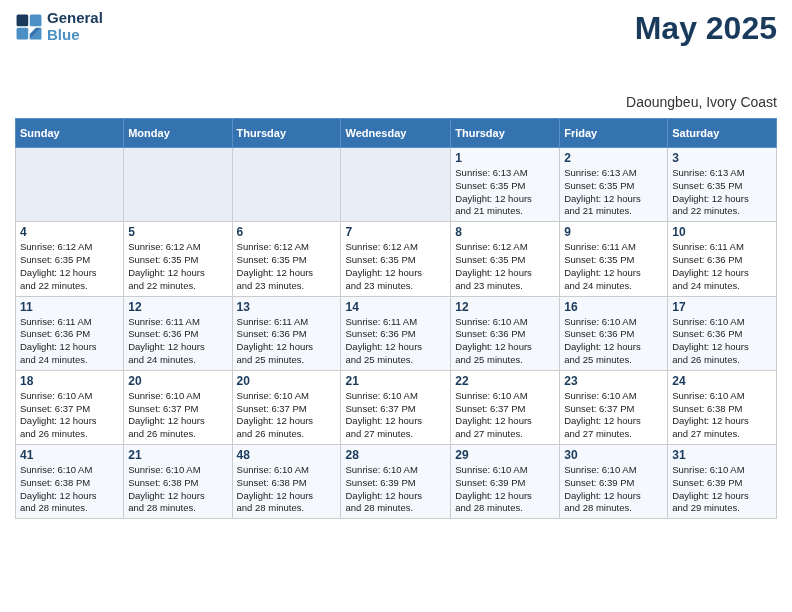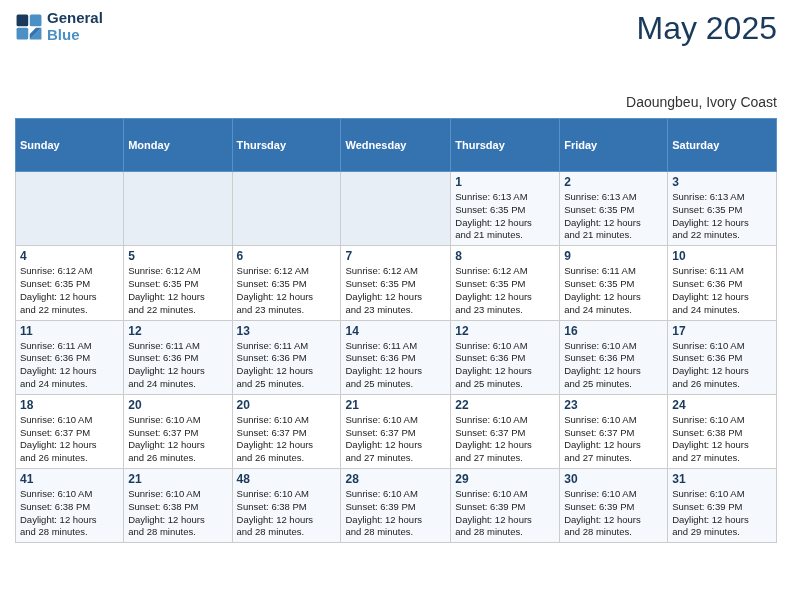--- a/index.html
+++ b/index.html
@@ -29,37 +29,37 @@
     }
     .logo-icon {
       width: 28px;
       height: 28px;
     }
     .title-block {
       text-align: right;
     }
     .month-year {
       font-size: 32px;
-      font-weight: normal;
+      font-weight: bold;
       color: #1a3a5c;
     }
     .location {
       font-size: 14px;
       color: #333;
       margin-top: 47px;
     }
     .calendar {
       width: 100%;
       border-collapse: collapse;
       font-size: 10px;
     }
     .calendar thead tr th {
       background: #3572b0;
       color: #fff;
-      padding: 20px 4px;
+      padding: 8px 4px;
       text-align: left;
       font-size: 11px;
       font-weight: bold;
       border: 1px solid #5a90c8;
     }
     .calendar tbody tr td {
       border: 1px solid #ccc;
       vertical-align: top;
       padding: 3px 4px;
       width: 113px;

